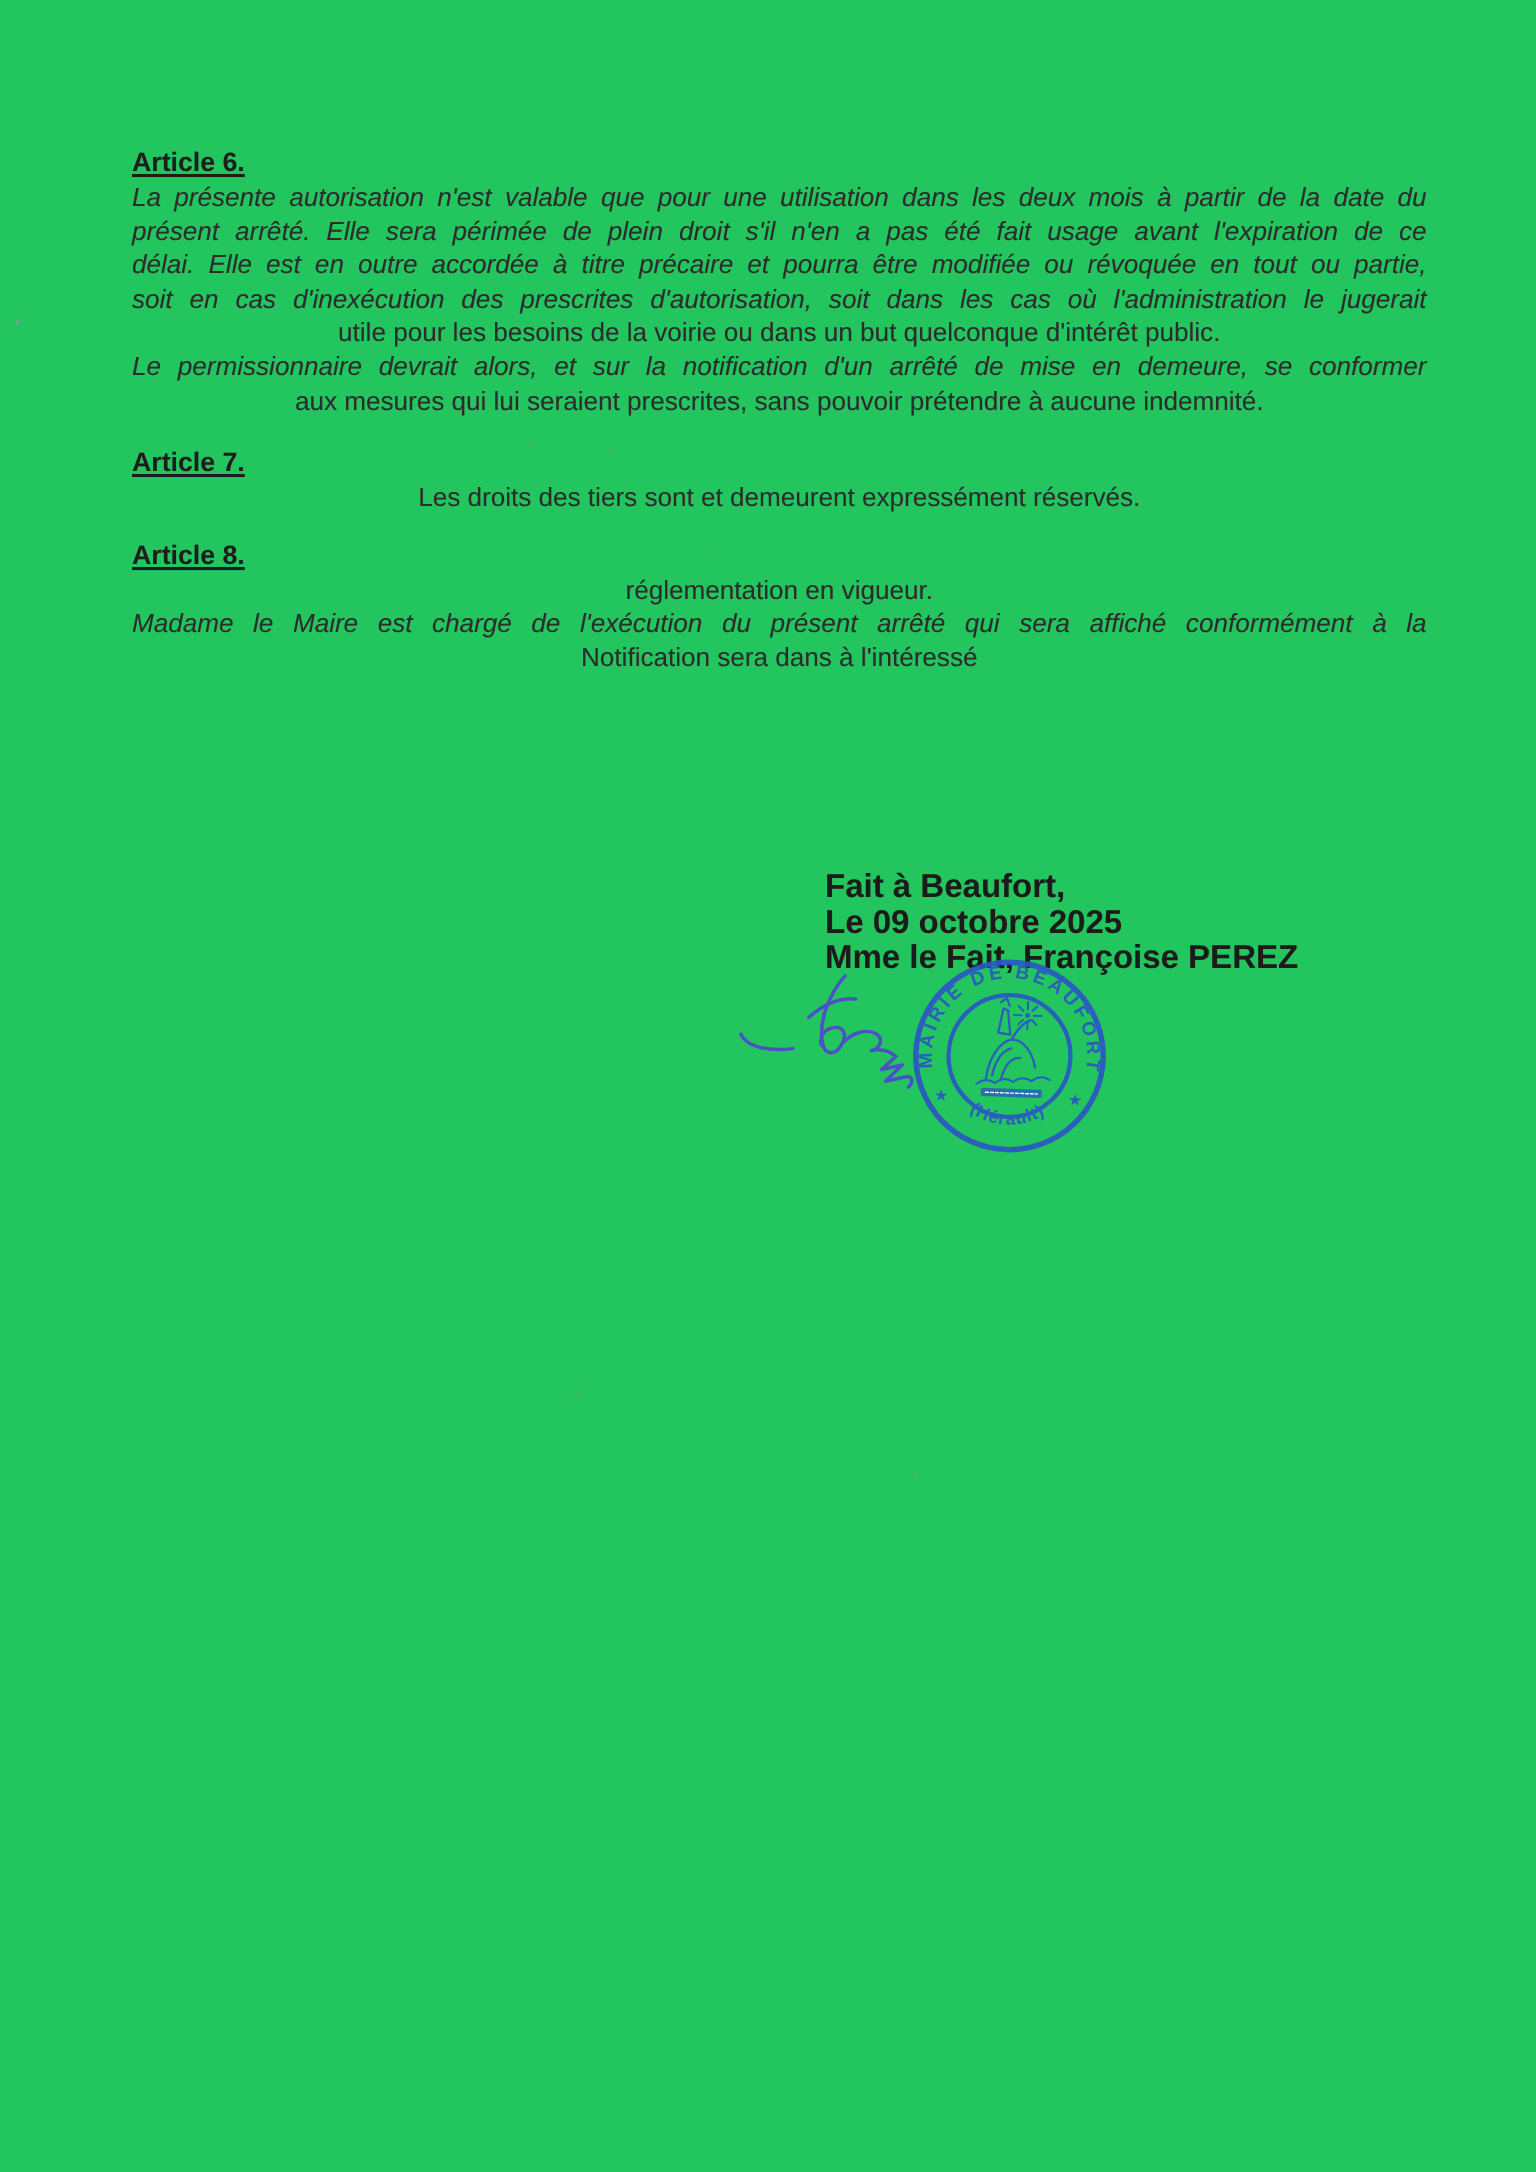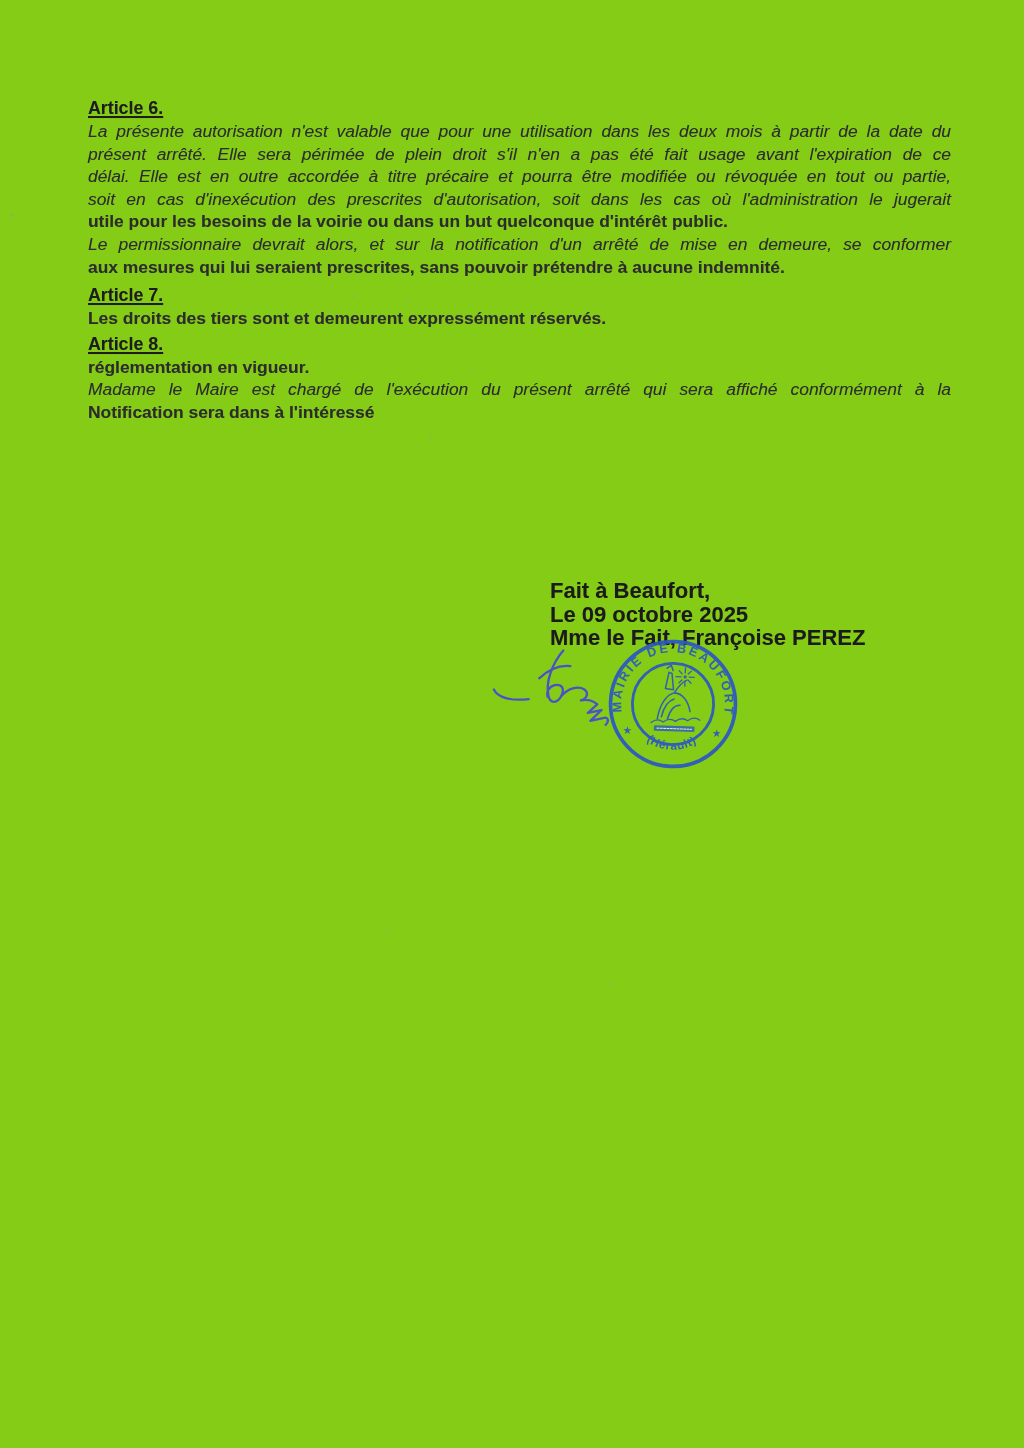--- a/index.html
+++ b/index.html
@@ -1,48 +1,48 @@
 <!DOCTYPE html>
 <html><head>
 <meta charset="utf-8">
 <style>
   * { box-sizing: border-box; }
   html, body { margin: 0; padding: 0; background: #ffffff; }
   .page {
     position: relative;
     width: 1024px;
     height: 1448px;
-    background: #84cc16;
+    background: #22c55e;
     font-family: "Liberation Sans", sans-serif;
     color: #2c2c2c;
     overflow: hidden;
   }
   .content {
     position: absolute;
     left: 88px;
     top: 97px;
     width: 863px;
     font-size: 17.4px;
     line-height: 22.6px;
     text-shadow: 0.2px 0.2px 0.35px rgba(70,70,70,0.35);
   }
   .article { margin: 0; }
-  .article + .article.a7 { margin-top: 6px; }
-  .article + .article.a8 { margin-top: 3px; }
+  .article + .article.a7 { margin-top: 19px; }
+  .article + .article.a8 { margin-top: 16px; }
   .article-heading {
     font-weight: bold;
     font-size: 17.8px;
     line-height: 23px;
     color: #1d1d1d;
   }
   .article-heading span { text-decoration: underline; text-decoration-thickness: 1.5px; text-underline-offset: 2px; }
   .para { margin: 0; }
   .tline { width: 863px; }
   .jline { text-align: justify; text-align-last: justify; font-style: italic; }
-  .lline { text-align: left; font-weight: bold; }
+  .lline { text-align: center; }
 
   .sig-block {
     position: absolute;
     left: 550px;
     top: 579px;
     font-weight: bold;
     font-size: 22px;
     line-height: 23.6px;
     color: #1b1b1b;
     text-shadow: 0.2px 0.2px 0.35px rgba(70,70,70,0.35);

